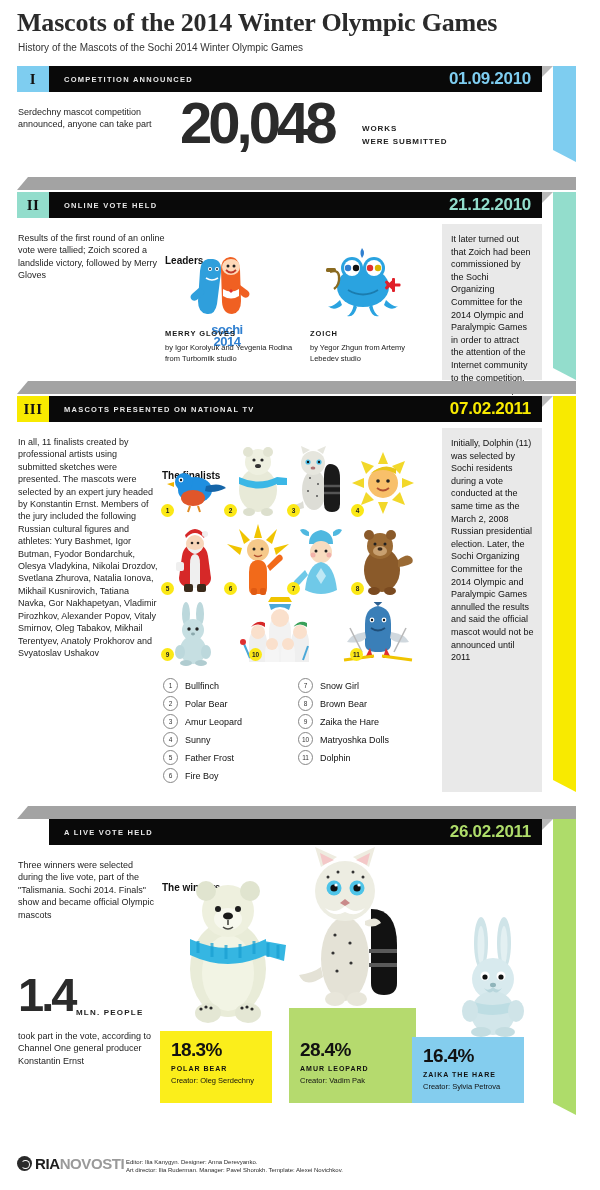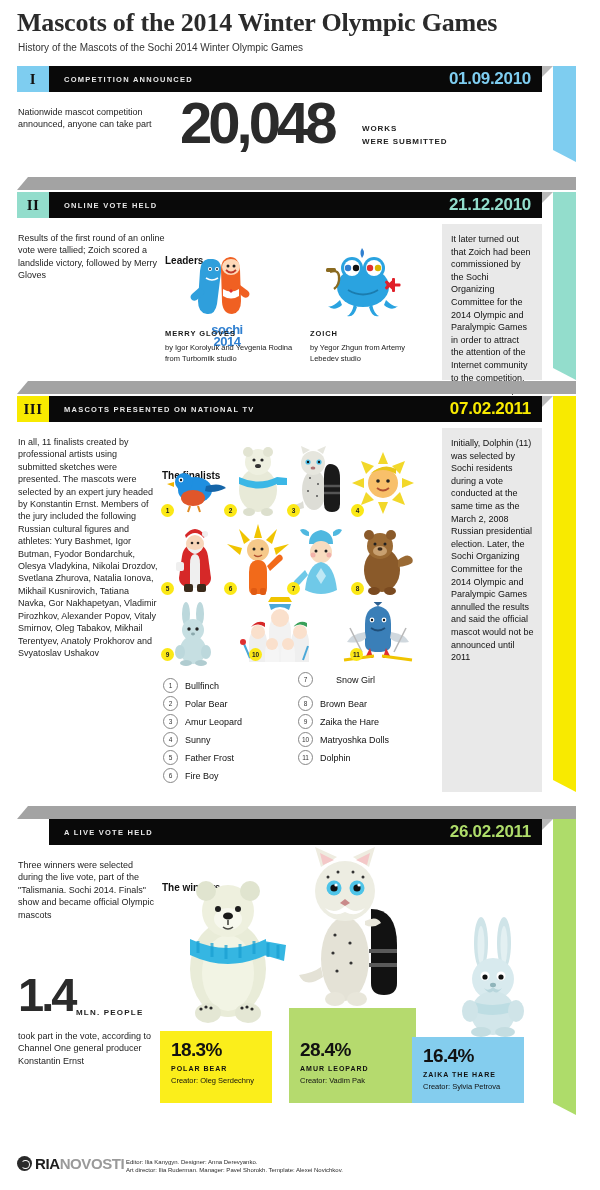--- a/index.html
+++ b/index.html
@@ -129,21 +129,21 @@
       <div class="sec-num" style="background:#7ecdf0;">I</div>
       <div class="sec-bar"></div>
       <div class="sec-label" style="left:47px;">COMPETITION ANNOUNCED</div>
       <div class="sec-date" style="color:#7ecdf0;">01.09.2010</div>
     </div>
     <div class="flag" style="top:0;height:96px;">
       <div class="fold"></div>
       <div class="body" style="height:84px;background:#7ecdf0;"></div>
       <div class="tip" style="top:84px;border-top-color:#7ecdf0;"></div>
     </div>
-    <div class="ltext" style="left:18px;top:40px;width:150px;">Nationwide mascot competition announced, anyone can take part</div>
+    <div class="ltext" style="left:18px;top:40px;width:150px;">Serdechny mascot competition announced, anyone can take part</div>
     <div class="bignum" style="left:180px;top:28px;font-size:58px;line-height:58px;">20,048</div>
     <div class="bignum-unit" style="left:362px;top:57px;">WORKS</div>
     <div class="bignum-unit" style="left:362px;top:70px;">WERE SUBMITTED</div>
   </div>
 
   <div class="divider" style="top:177px;">
     <div class="dnotch"></div>
     <div class="dbar"></div>
   </div>
 
@@ -477,21 +477,21 @@
     </div>
     <div class="legend-item" style="left:163px;top:354px;">
       <span class="circ">5</span>
       <span>Father Frost</span>
     </div>
     <div class="legend-item" style="left:163px;top:372px;">
       <span class="circ">6</span>
       <span>Fire Boy</span>
     </div>
 
-    <div class="legend-item" style="left:298px;top:276px;gap:16px;">
+    <div class="legend-item" style="left:298px;top:282px;">
       <span class="circ">7</span>
       <span>Snow Girl</span>
     </div>
     <div class="legend-item" style="left:298px;top:300px;">
       <span class="circ">8</span>
       <span>Brown Bear</span>
     </div>
     <div class="legend-item" style="left:298px;top:318px;">
       <span class="circ">9</span>
       <span>Zaika the Hare</span>

